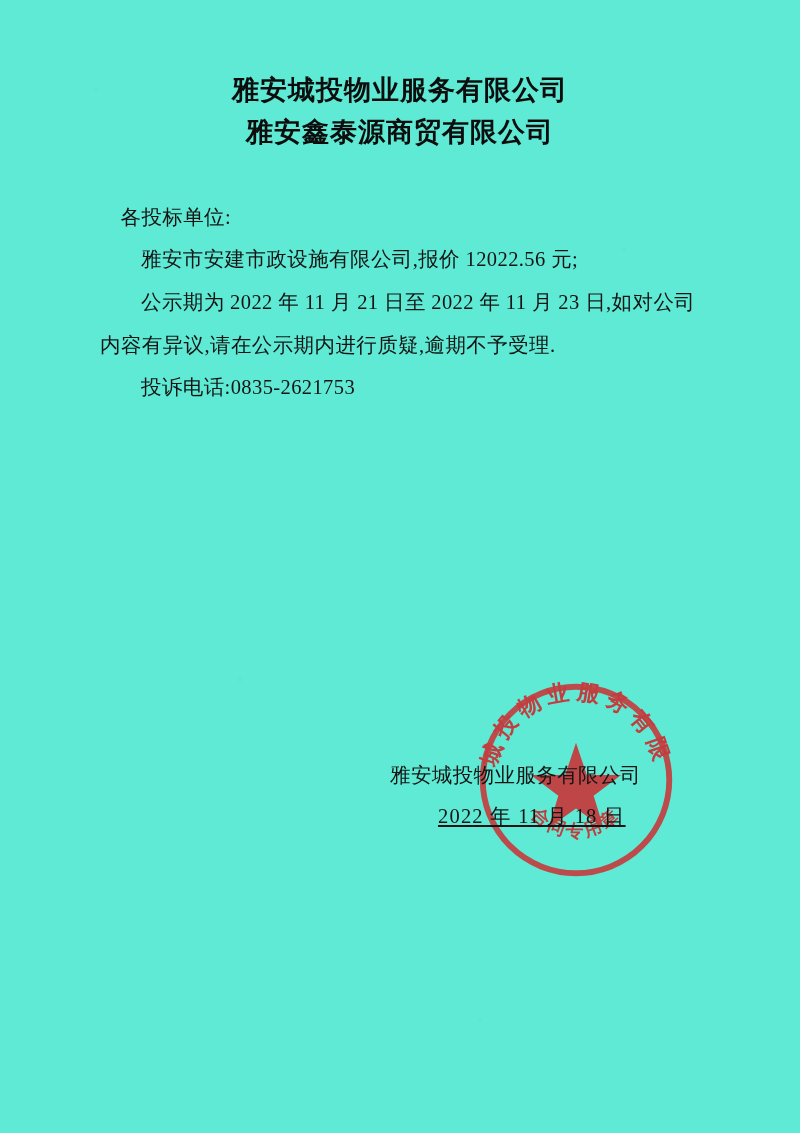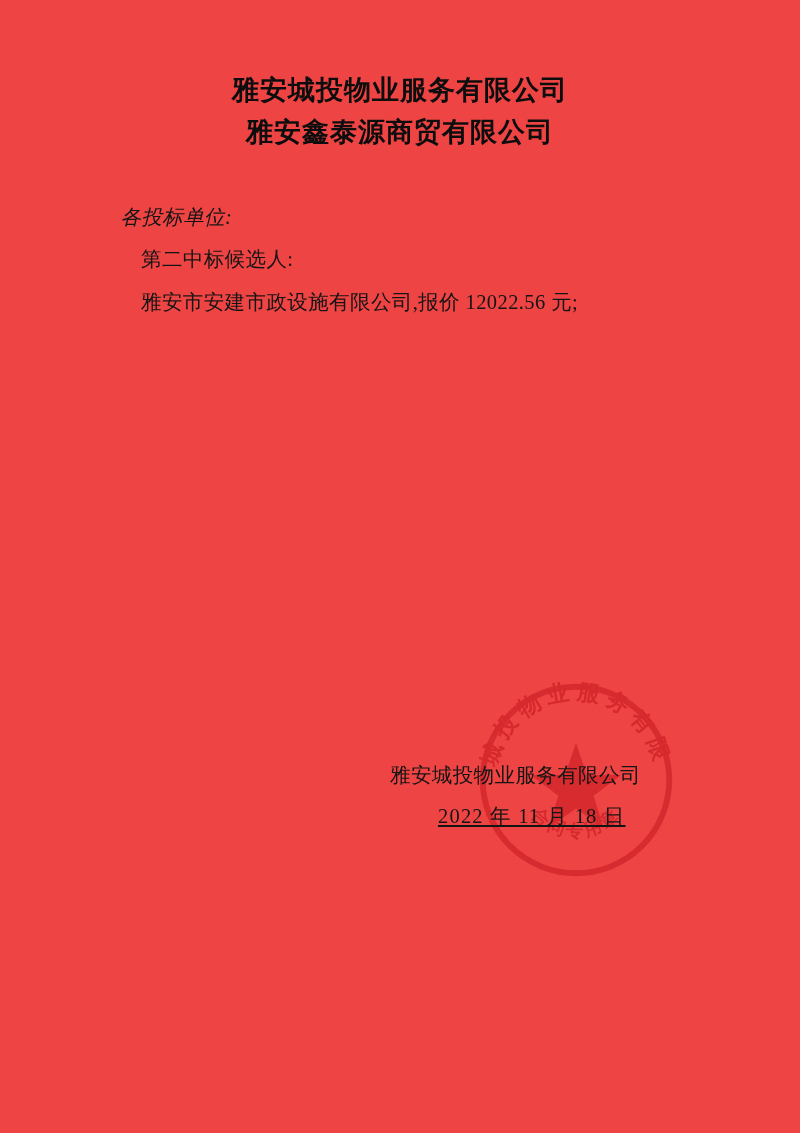--- a/index.html
+++ b/index.html
@@ -13,21 +13,21 @@
     position: relative;
     font-family: "Liberation Serif", "DejaVu Serif", serif;
     color: #1a1a1a;
     overflow: hidden;
   }
 
   
   .page {
     position: absolute;
     inset: 0;
-    background: #ef4444;
+    background: #5eead4;
   }
   .scan-noise {
     position: absolute;
     inset: 0;
     background:
       radial-gradient(circle at 12% 8%, rgba(0,0,0,0.012) 0 2px, transparent 3px),
       radial-gradient(circle at 78% 22%, rgba(0,0,0,0.010) 0 2px, transparent 3px),
       radial-gradient(circle at 30% 60%, rgba(0,0,0,0.010) 0 2px, transparent 3px),
       radial-gradient(circle at 60% 90%, rgba(0,0,0,0.008) 0 2px, transparent 3px);
     pointer-events: none;
@@ -56,21 +56,21 @@
     font-size: 20.5px;
     line-height: 2.08;
     color: #141414;
     letter-spacing: 0.4px;
   }
   .para {
     margin: 0;
     text-indent: 0;
   }
   .para.indent { text-indent: 2em; }
-  .para.indent1 { text-indent: 1em; font-style: italic; }
+  .para.indent1 { text-indent: 1em; }
 
   .sign-block {
     position: absolute;
     left: 390px;
     top: 755px;
     width: 320px;
     font-size: 20.5px;
     line-height: 2.0;
     color: #141414;
     text-align: left;
@@ -103,22 +103,23 @@
 
   <div class="doc">
 
     <div class="title">
       <span class="title-line">雅安城投物业服务有限公司</span>
       <span class="title-line">雅安鑫泰源商贸有限公司</span>
     </div>
 
     <div class="body-text">
       <p class="para indent1">各投标单位:</p>
-      <p class="para indent">第二中标候选人:</p>
       <p class="para indent">雅安市安建市政设施有限公司,报价 12022.56 元;</p>
+      <p class="para indent">公示期为 2022 年 11 月 21 日至 2022 年 11 月 23 日,如对公司内容有异议,请在公示期内进行质疑,逾期不予受理.</p>
+      <p class="para indent">投诉电话:0835-2621753</p>
     </div>
   </div>
 
   <svg class="seal" viewBox="0 0 220 220">
     <defs>
       <path id="arcTop" d="M 28 110 A 82 82 0 0 1 192 110"></path>
       <path id="arcBottom" d="M 52 110 A 58 58 0 0 0 168 110"></path>
     </defs>
     <circle cx="110" cy="110" r="95" fill="none" stroke="#d2262b" stroke-width="6" opacity="0.92"></circle>
     <text font-family="'Liberation Serif','DejaVu Serif',serif" font-size="23" font-weight="bold" fill="#d2262b" letter-spacing="6">

